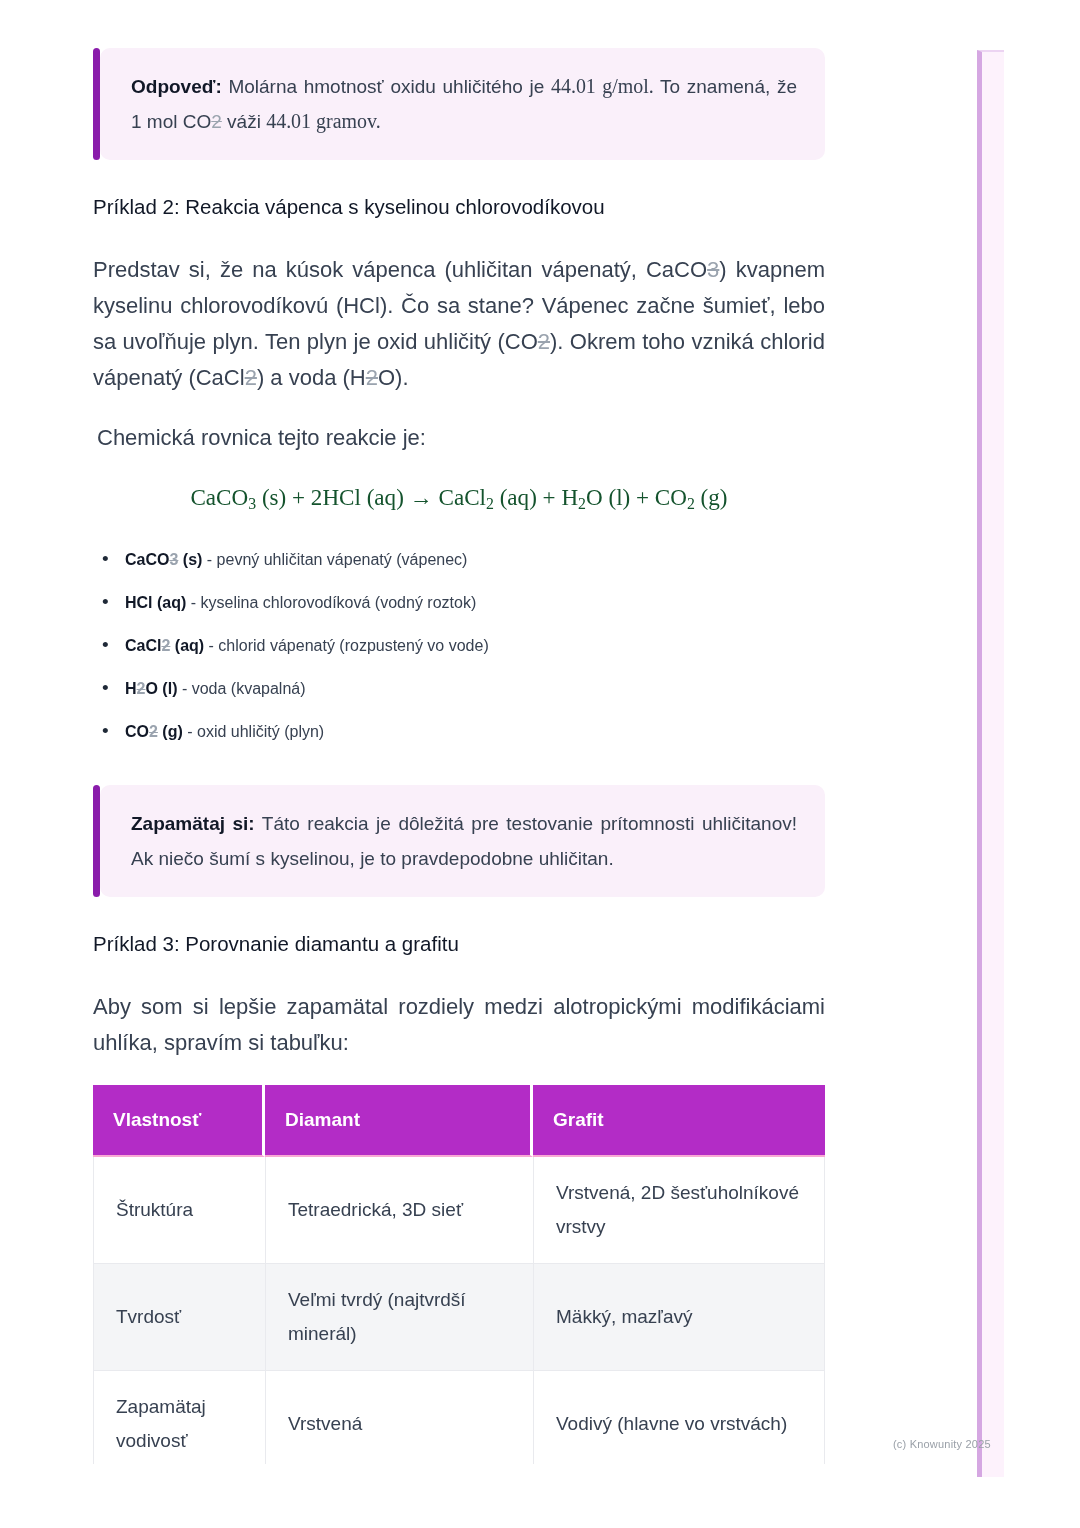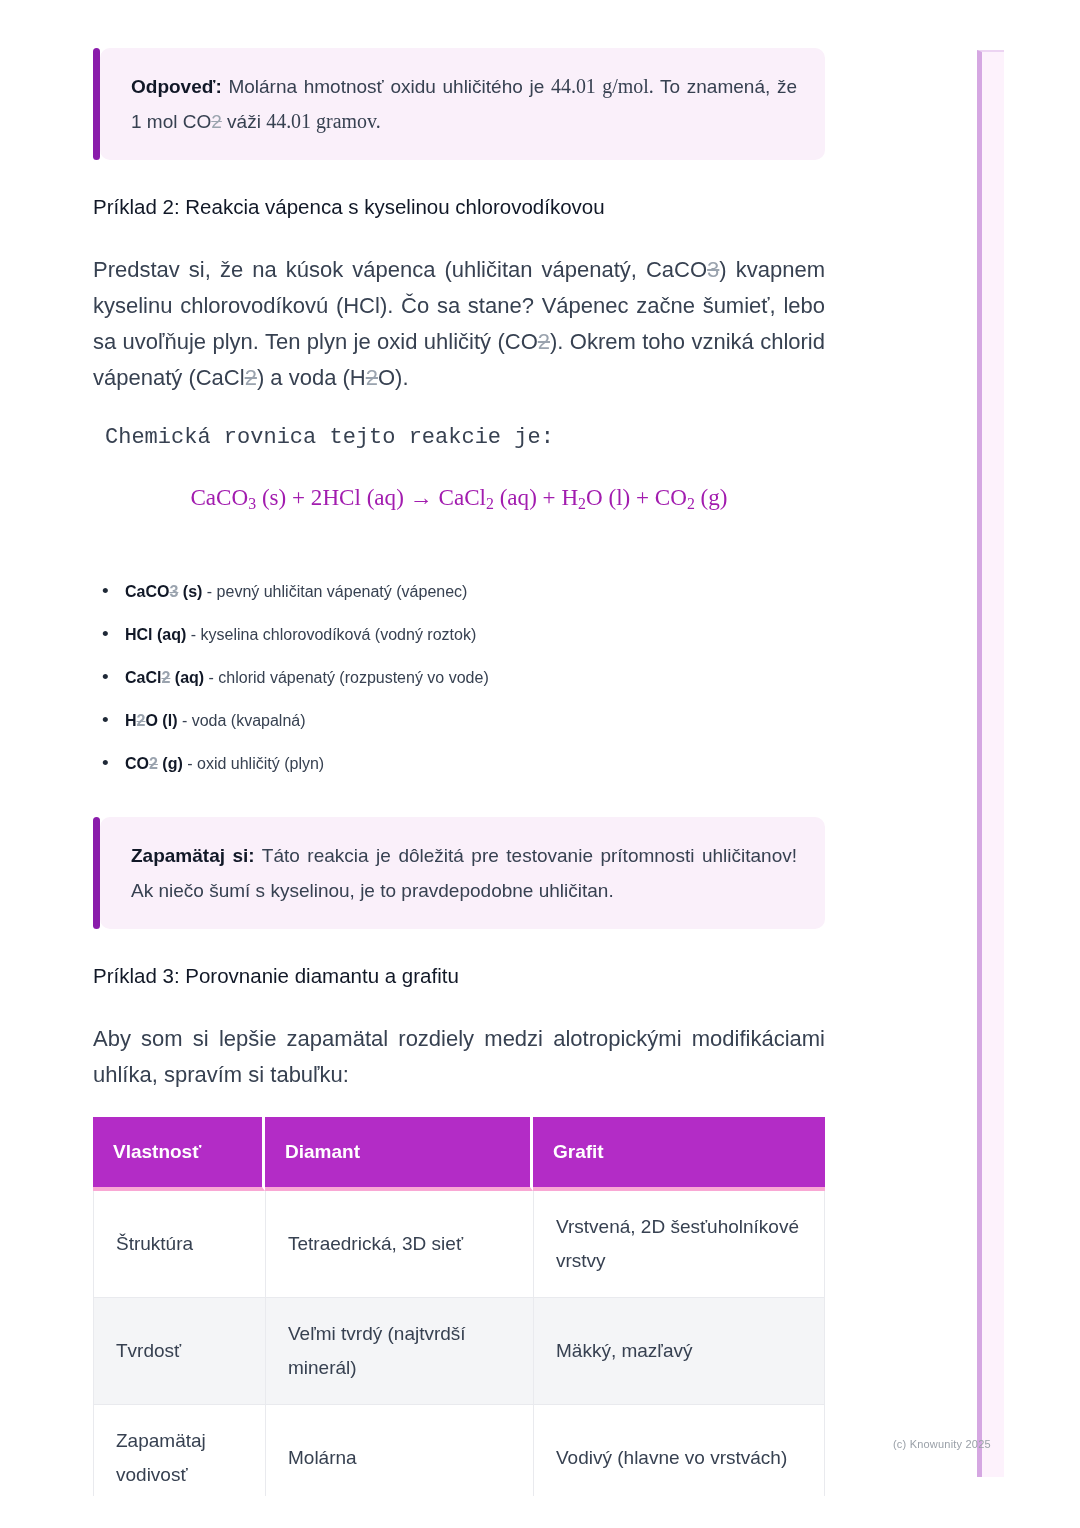--- a/index.html
+++ b/index.html
@@ -16,26 +16,26 @@
   
   .callout{display:flex;align-items:stretch;margin:0 0 34px 0;}
   .callout-bar{flex:none;width:7px;border-radius:6px;background:var(--accent-dark,#8a1cab);}
   .callout-body{flex:1;background:var(--callout-bg,#faf0fa);border-radius:10px;padding:21px 28px 21px 31px;}
   .callout-body p{margin:0;font-size:19px;line-height:35px;color:#374151;text-align:justify;}
 
   
   .heading{font-size:20.5px;line-height:26px;font-weight:400;color:#111827;margin:0 0 32px 0;}
   .para{font-size:22px;line-height:36px;color:#374151;margin:0 0 24px 0;}
   .justify{text-align:justify;}
-  .eq-intro{margin:0 0 26px 12px;font-family:Liberation Mono, monospace;}
+  .eq-intro{margin:0 0 26px 4px;}
 
   
   .equation{
-    text-align:center;margin:8px 0 60px 0;
-    font-size:22px;line-height:30px;color:#a21caf;
+    text-align:center;margin:8px 0 28px 0;
+    font-size:22px;line-height:30px;color:#14532d;
     font-family:"Liberation Serif","DejaVu Serif",serif;
   }
 
   
   .seg-t{}
   .seg-b{font-weight:700;color:#111827;}
   .seg-s{color:#9aa3ae;text-decoration:line-through;}
   .seg-bs{font-weight:700;color:#9aa3ae;text-decoration:line-through;}
   .seg-m{font-family:"Liberation Serif","DejaVu Serif",serif;font-size:1.05em;}
   .seg-msub{font-family:"Liberation Serif","DejaVu Serif",serif;font-size:0.72em;vertical-align:-0.25em;}
@@ -48,21 +48,21 @@
   
   .table-clip{height:379px;overflow:hidden;}
   table.compare{width:732px;border-collapse:separate;border-spacing:0;table-layout:fixed;}
   table.compare col.c1{width:172px;}
   table.compare col.c2{width:268px;}
   table.compare col.c3{width:292px;}
   table.compare thead th{
     background:var(--accent,#b32cc6);color:#ffffff;
     font-size:19px;font-weight:700;text-align:left;
     padding:22px 20px;line-height:26px;
-    border-right:3px solid #ffffff;border-bottom:4px solid #f9a8d4;
+    border-right:3px solid #ffffff;border-bottom:2px solid #f9a8d4;
   }
   table.compare thead th:last-child{border-right:none;}
   table.compare tbody td{
     font-size:19px;line-height:34px;color:#374151;
     padding:19px 22px;background:#ffffff;vertical-align:middle;
     border-left:1px solid #e9eaee;border-bottom:1px solid #e9eaee;
   }
   table.compare tbody td:last-child{border-right:1px solid #e9eaee;}
   table.compare tbody tr:nth-child(2) td{background:#f4f5f7;}
 
@@ -143,21 +143,21 @@
               <td>Tetraedrická, 3D sieť</td>
               <td>Vrstvená, 2D šesťuholníkové vrstvy</td>
             </tr>
             <tr>
               <td>Tvrdosť</td>
               <td>Veľmi tvrdý (najtvrdší minerál)</td>
               <td>Mäkký, mazľavý</td>
             </tr>
             <tr>
               <td>Zapamätaj vodivosť</td>
-              <td>Molárna</td>
+              <td>Vrstvená</td>
               <td>Vodivý (hlavne vo vrstvách)</td>
             </tr>
           </tbody>
       </table>
     </div>
 
   </div>
 
   <div class="footer">(c) Knowunity 2025</div>
 

